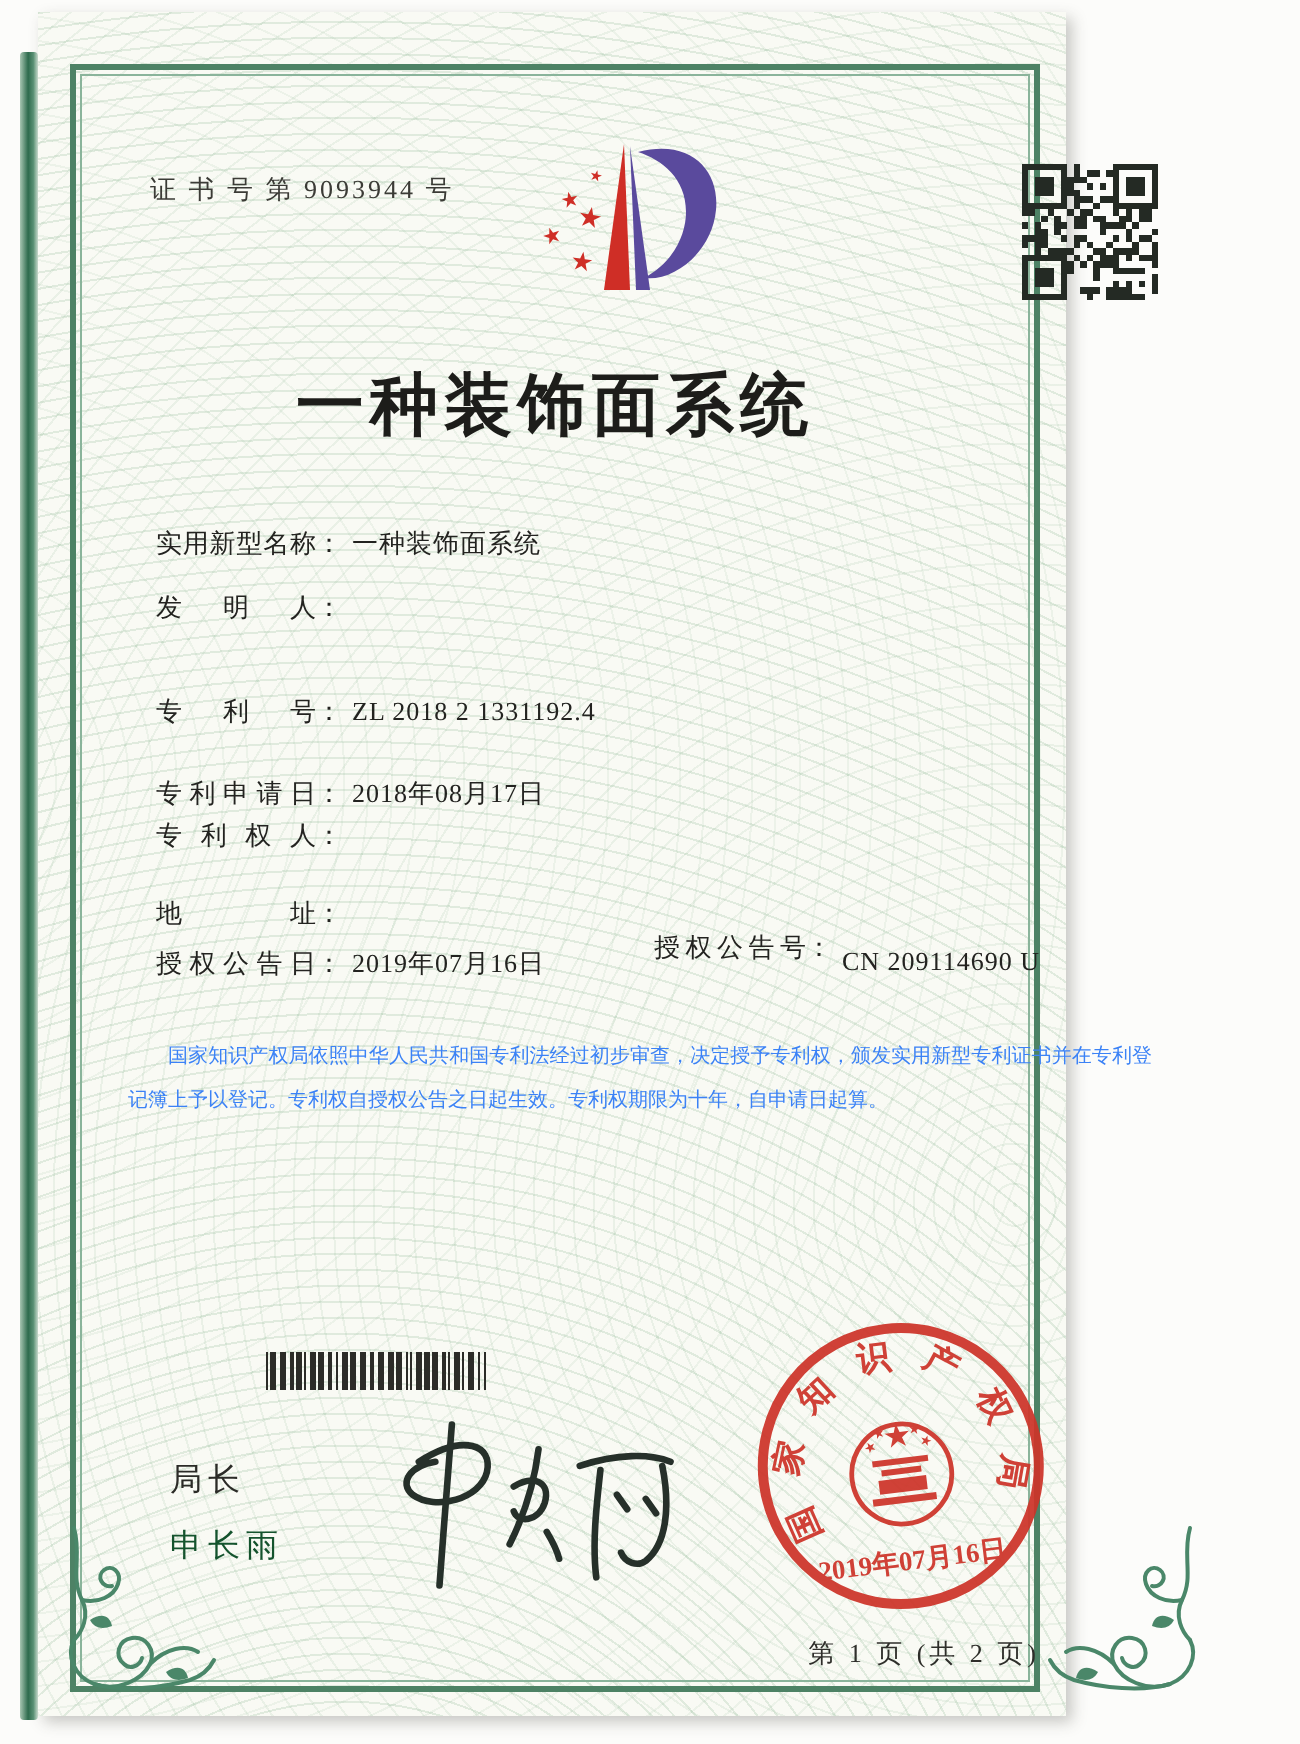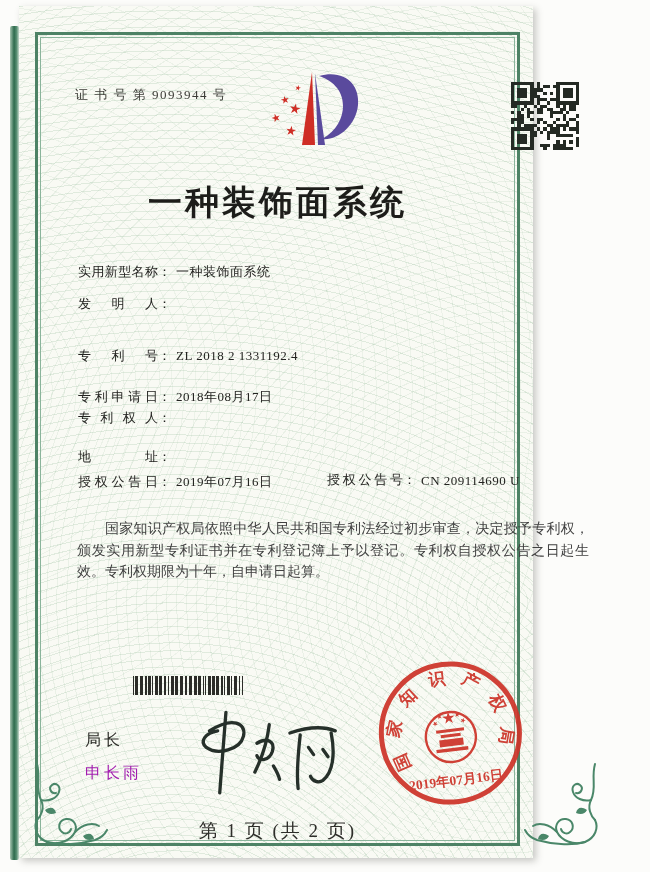--- a/index.html
+++ b/index.html
@@ -50,46 +50,46 @@
     position:absolute;left:59px;font-size:13px;color:#232320;
     display:flex;align-items:baseline;white-space:nowrap;
   }
   .field .lbl{
     display:inline-block;width:80px;
     text-align:justify;text-align-last:justify;
   }
   .field .val{margin-left:5px;letter-spacing:.5px;margin-top:15px;}
   .f0{top:242px}.f1{top:289px}.f2{top:327px}.f3{top:367px}
   .f4{top:403px}.f5{top:442px}.f6{top:452px}
-  .pair2{position:absolute;left:249px;top:0;display:flex;align-items:flex-end;}
+  .pair2{position:absolute;left:249px;top:0;display:flex;align-items:center;}
   .pair2 .lbl{width:76px;}
   .paras{
-    position:absolute;left:58px;top:512px;width:512px;
-    font-size:14px;line-height:21.5px;color:#404040;
+    position:absolute;left:45px;top:512px;width:512px;
+    font-size:10px;line-height:21.5px;color:#3b82f6;
     text-align:justify;
   }
   .paras p{margin:0;text-indent:2em;}
   .barcode{
     position:absolute;left:114px;top:670px;width:114px;height:19px;
     white-space:nowrap;overflow:hidden;
   }
   .barcode i{display:inline-block;height:100%;background:#2c2c28;vertical-align:top;}
   .signer-title{position:absolute;left:66px;top:724px;font-size:16px;letter-spacing:3px;color:#2b2b27;}
-  .signer-name{position:absolute;left:66px;top:757px;font-size:16px;letter-spacing:3px;color:#a21caf;}
+  .signer-name{position:absolute;left:66px;top:757px;font-size:16px;letter-spacing:3px;color:#14532d;}
   .signature{position:absolute;left:158px;top:696px;width:168px;height:98px;}
   .seal{
     position:absolute;left:356px;top:652px;width:152px;height:160px;
     transform:rotate(-7deg);opacity:.93;
   }
   .ornament{position:absolute;width:78px;height:86px;}
   .orn-left{left:12px;top:756px;}
   .orn-right{left:504px;top:756px;transform:scaleX(-1);}
   .footer{
     position:absolute;left:16px;right:13px;top:812px;
-    text-align:center;font-size:19px;letter-spacing:2px;color:#2e2e2a;
+    text-align:right;font-size:13px;letter-spacing:2px;color:#2e2e2a;
   }
 </style>
 </head>
 <body>
 
 <div class="scan">
 
   <div class="spine"></div>
 
   <div class="cert">

